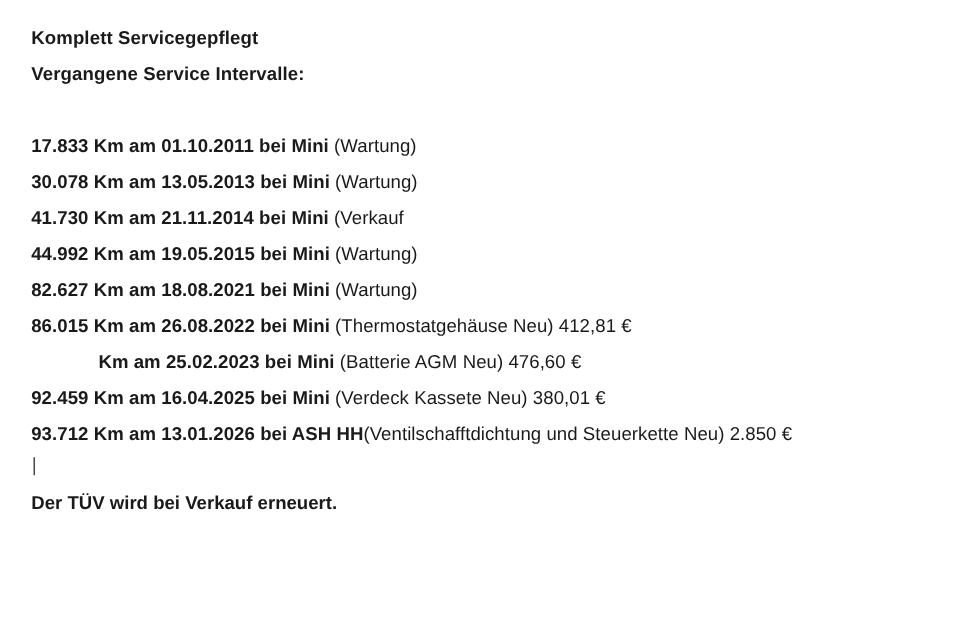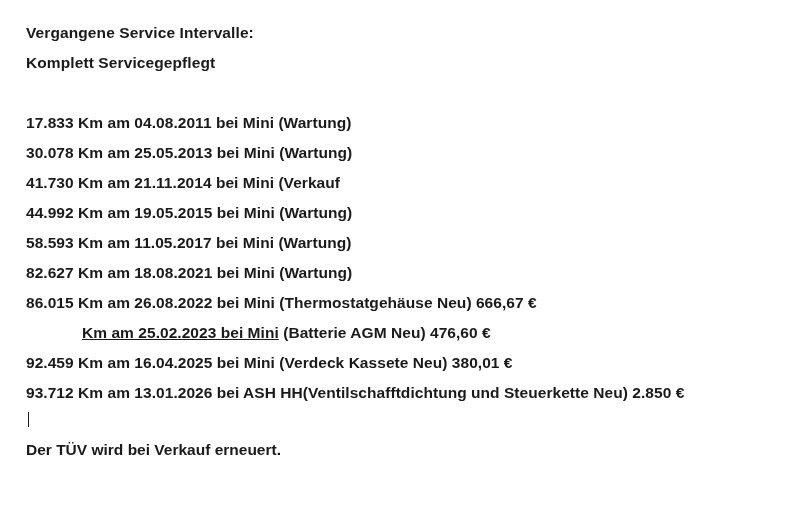--- a/index.html
+++ b/index.html
@@ -33,25 +33,24 @@
   .entry {
     font-size: 15.5px;
     line-height: 30px;
     white-space: nowrap;
     letter-spacing: 0.05px;
   }
   .entry .b {
     font-weight: bold;
   }
   .entry .n {
-    font-weight: bold;
+    font-weight: normal;
   }
   .entry.indent .b {
     padding-left: 56px;
-    text-decoration: underline;
   }
   .caret-line {
     height: 24px;
     font-size: 15.5px;
     line-height: 24px;
     color: #1a1a1a;
   }
   .caret {
     display: inline-block;
     width: 1px;
@@ -65,33 +64,32 @@
     font-weight: bold;
     line-height: 28px;
     padding-top: 4px;
   }
 </style>
 </head>
 <body>
 
 <div class="page">
 
+  <div class="heading">Komplett Servicegepflegt</div>
   <div class="heading">Vergangene Service Intervalle:</div>
-  <div class="heading">Komplett Servicegepflegt</div>
 
   <div class="spacer"></div>
 
   <div id="entries">
-      <div class="entry"><span class="b">17.833 Km am 04.08.2011 bei Mini</span><span class="n"> (Wartung)</span></div>
-      <div class="entry"><span class="b">30.078 Km am 25.05.2013 bei Mini</span><span class="n"> (Wartung)</span></div>
+      <div class="entry"><span class="b">17.833 Km am 01.10.2011 bei Mini</span><span class="n"> (Wartung)</span></div>
+      <div class="entry"><span class="b">30.078 Km am 13.05.2013 bei Mini</span><span class="n"> (Wartung)</span></div>
       <div class="entry"><span class="b">41.730 Km am 21.11.2014 bei Mini</span><span class="n"> (Verkauf</span></div>
       <div class="entry"><span class="b">44.992 Km am 19.05.2015 bei Mini</span><span class="n"> (Wartung)</span></div>
-      <div class="entry"><span class="b">58.593 Km am 11.05.2017 bei Mini</span><span class="n"> (Wartung)</span></div>
       <div class="entry"><span class="b">82.627 Km am 18.08.2021 bei Mini</span><span class="n"> (Wartung)</span></div>
-      <div class="entry"><span class="b">86.015 Km am 26.08.2022 bei Mini</span><span class="n"> (Thermostatgehäuse Neu) 666,67 €</span></div>
+      <div class="entry"><span class="b">86.015 Km am 26.08.2022 bei Mini</span><span class="n"> (Thermostatgehäuse Neu) 412,81 €</span></div>
       <div class="entry indent"><span class="b">Km am 25.02.2023 bei Mini</span><span class="n">  (Batterie AGM Neu) 476,60 €</span></div>
       <div class="entry"><span class="b">92.459 Km am 16.04.2025 bei Mini</span><span class="n"> (Verdeck Kassete Neu) 380,01 €</span></div>
       <div class="entry"><span class="b">93.712 Km am 13.01.2026 bei ASH HH</span><span class="n">(Ventilschafftdichtung und Steuerkette Neu) 2.850 €</span></div>
     </div>
 
   <div class="caret-line"><span class="caret"></span></div>
 
   <div class="footer">Der TÜV wird bei Verkauf erneuert.</div>
 
 </div>

